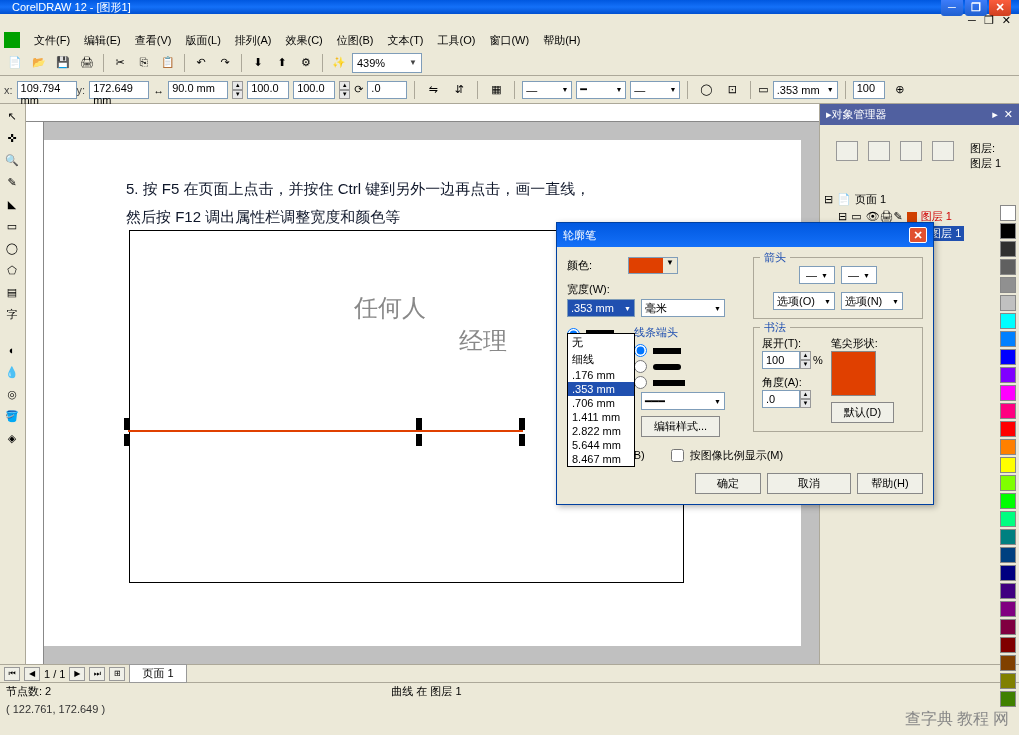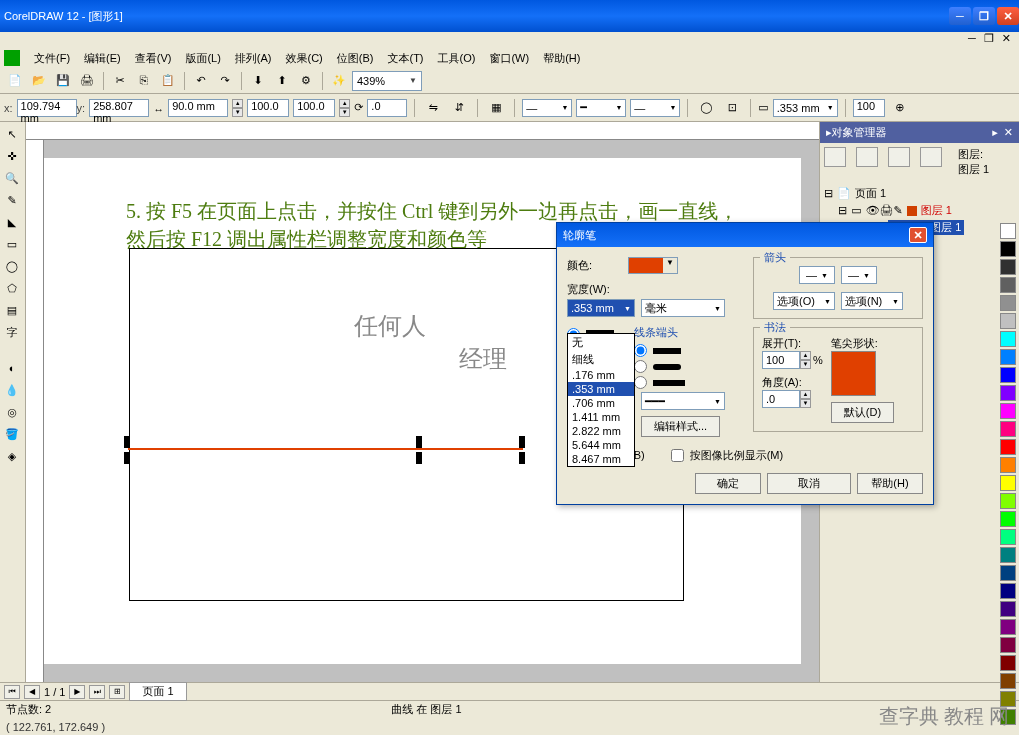--- a/index.html
+++ b/index.html
@@ -1,18 +1,18 @@
 <!DOCTYPE html>
 <html><head>
   <meta charset="utf-8">
   <style>
     * { margin: 0; padding: 0; box-sizing: border-box; font-family: "Microsoft YaHei", SimSun, sans-serif; font-size: 11px; }
     body { background: #ece9d8; overflow: hidden; width: 1019px; height: 735px; }
     
-    .title-bar { background: linear-gradient(to bottom, #0058e0, #1470f8, #0050d0); height: 32px; display: flex; align-items: center; padding: 0 0; color: white; font-size: 12px; }
+    .title-bar { background: linear-gradient(to bottom, #0058e0, #1470f8, #0050d0); height: 14px; display: flex; align-items: center; padding: 0 8px; color: white; font-size: 12px; }
     .title-bar-text { flex: 1; padding-left: 4px; }
     .title-controls { display: flex; gap: 2px; }
     .title-btn { width: 22px; height: 18px; border-radius: 3px; display: flex; align-items: center; justify-content: center; color: white; font-weight: bold; cursor: pointer; }
     .title-btn.min { background: linear-gradient(to bottom, #4080ff, #2060d0); }
     .title-btn.max { background: linear-gradient(to bottom, #4080ff, #2060d0); }
     .title-btn.close { background: linear-gradient(to bottom, #ff6040, #d04020); }
     
     .doc-control { height: 16px; background: #ece9d8; display: flex; justify-content: flex-end; padding: 0 4px; }
     .doc-control span { cursor: pointer; padding: 0 4px; }
     
@@ -40,47 +40,47 @@
     .left-toolbox { width: 26px; background: #ece9d8; border-right: 1px solid #aca899; display: flex; flex-direction: column; padding: 2px; gap: 2px; }
     .toolbox-btn { width: 20px; height: 20px; display: flex; align-items: center; justify-content: center; cursor: pointer; }
     
     .canvas-area { flex: 1; display: flex; flex-direction: column; background: #c0c0c0; position: relative; }
     .ruler-h { height: 18px; background: white; border-bottom: 1px solid #888; }
     .ruler-v { width: 18px; background: white; border-right: 1px solid #888; position: absolute; left: 0; top: 18px; bottom: 0; }
     .canvas-inner { flex: 1; background: white; margin: 18px; position: relative; overflow: hidden; }
     .page-rect { position: absolute; left: 85px; top: 90px; width: 555px; height: 353px; border: 1px solid #000; }
     .sel-line { position: absolute; left: 84px; top: 290px; width: 395px; height: 2px; background: #e04000; }
     .sel-handle { position: absolute; width: 6px; height: 12px; background: #000; }
-    .instr-text { position: absolute; left: 82px; color: #4d7c0f; font-size: 20px; font-family: Liberation Serif, serif; }
+    .instr-text { position: absolute; left: 82px; color: #0f172a; font-size: 15px; }
     .canvas-text { position: absolute; color: #888; font-size: 24px; font-family: SimSun; }
     
     .right-panel { width: 200px; background: #ece9d8; border-left: 1px solid #aca899; }
     .panel-title { background: #5060a0; color: white; padding: 3px 6px; display: flex; align-items: center; }
     .panel-title-text { flex: 1; }
-    .panel-tabs { display: flex; padding: 4px; gap: 10px; }
+    .panel-tabs { display: flex; padding: 16px; gap: 10px; }
     .panel-tab { width: 22px; height: 20px; border: 1px solid #999; background: #f0f0e8; cursor: pointer; }
     .tree { padding: 4px; font-size: 11px; }
     .tree-item { padding: 1px 0; display: flex; align-items: center; gap: 4px; }
     .tree-sel { background: #2050b0; color: white; padding: 0 3px; }
     .layer-sq { width: 10px; height: 10px; background: #d04000; display: inline-block; }
     .curve-line { width: 18px; height: 8px; display: inline-block; border-bottom: 2px solid #e04000; }
     
     .color-palette { width: 20px; position: absolute; right: 0; top: 100px; display: flex; flex-direction: column; }
     .palette-sw { width: 16px; height: 16px; border: 1px solid #888; margin: 1px; cursor: pointer; }
     
     .page-tabs { height: 18px; background: #ece9d8; display: flex; align-items: center; padding: 0 4px; gap: 4px; border-top: 1px solid #aca899; }
     .page-nav-btn { width: 16px; height: 14px; border: 1px solid #999; background: #f0f0e8; font-size: 8px; display: flex; align-items: center; justify-content: center; cursor: pointer; }
     .page-tab { padding: 1px 12px; border: 1px solid #999; background: white; }
     
     .status-bar { height: 18px; background: #ece9d8; display: flex; align-items: center; padding: 0 6px; border-top: 1px solid #aca899; }
     .status-seg { margin-right: 40px; }
     
     .hint-bar { height: 18px; background: #ece9d8; display: flex; align-items: center; padding: 0 6px; font-size: 10px; color: #333; }
     
-    .watermark { position: absolute; right: 10px; bottom: 5px; font-size: 20px; color: #888; font-family: SimHei; }
+    .watermark { position: absolute; right: 10px; bottom: 5px; font-size: 16px; color: #888; font-family: SimHei; }
     
     
     .dialog { position: absolute; left: 556px; top: 222px; width: 378px; background: #ece9d8; border: 1px solid #0040a0; box-shadow: 2px 2px 6px rgba(0,0,0,0.3); z-index: 100; }
     .dlg-title { background: linear-gradient(to bottom, #0058e0, #1470f8); color: white; padding: 4px 6px; display: flex; align-items: flex-end; font-size: 12px; }
     .dlg-close { margin-left: auto; width: 18px; height: 16px; background: #e05030; border: 1px solid #fff; display: flex; align-items: center; justify-content: center; font-weight: bold; cursor: pointer; border-radius: 2px; }
     .dlg-body { padding: 10px; }
     .dlg-row { display: flex; align-items: center; margin-bottom: 8px; gap: 6px; }
     .dlg-label { width: 55px; }
     .color-sw { width: 50px; height: 17px; background: #e04000; border: 1px solid #7f9db9; display: flex; }
     .color-sw::after { content: "▼"; margin-left: auto; font-size: 8px; padding: 0 3px; background: #ece9d8; }
@@ -156,21 +156,21 @@
   <div class="tool-btn">✨</div>
   <div class="zoom-combo">
       <span>439%</span>
     </div>
 </div>
 
 <div class="prop-bar">
   <span class="prop-label">x:</span>
   <span class="prop-input">109.794 mm</span>
   <span class="prop-label" style="margin-left:-4px">y:</span>
-  <span class="prop-input">258.807 mm</span>
+  <span class="prop-input">172.649 mm</span>
   <span>↔</span>
   <span class="prop-input">90.0 mm</span>
   <div class="spin">
       <span>▲</span>
       <span>▼</span>
     </div>
   <span class="prop-input" style="width:42px">100.0</span>
   <span class="prop-input" style="width:42px">100.0</span>
   <div class="spin">
       <span>▲</span>

